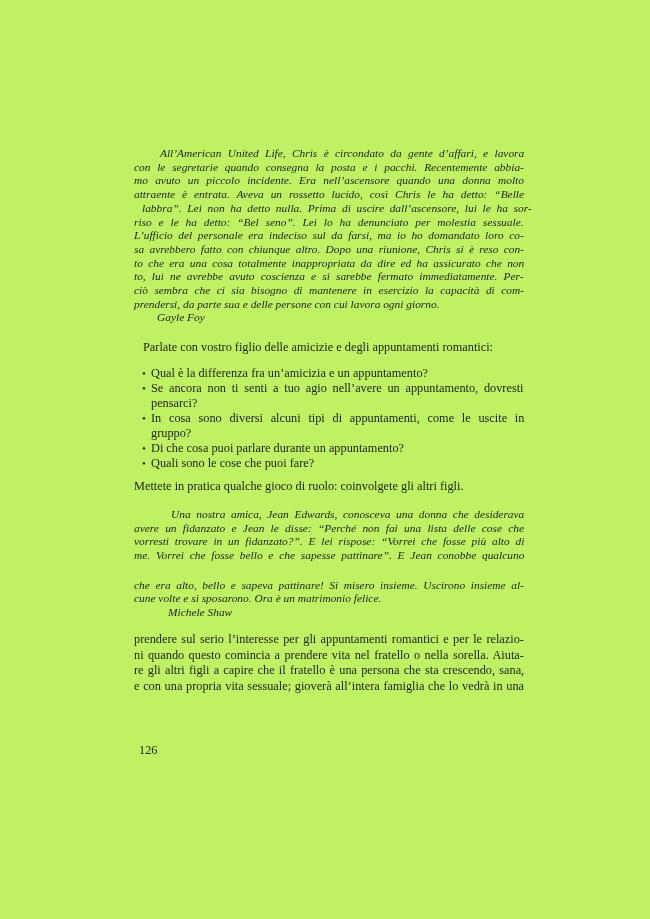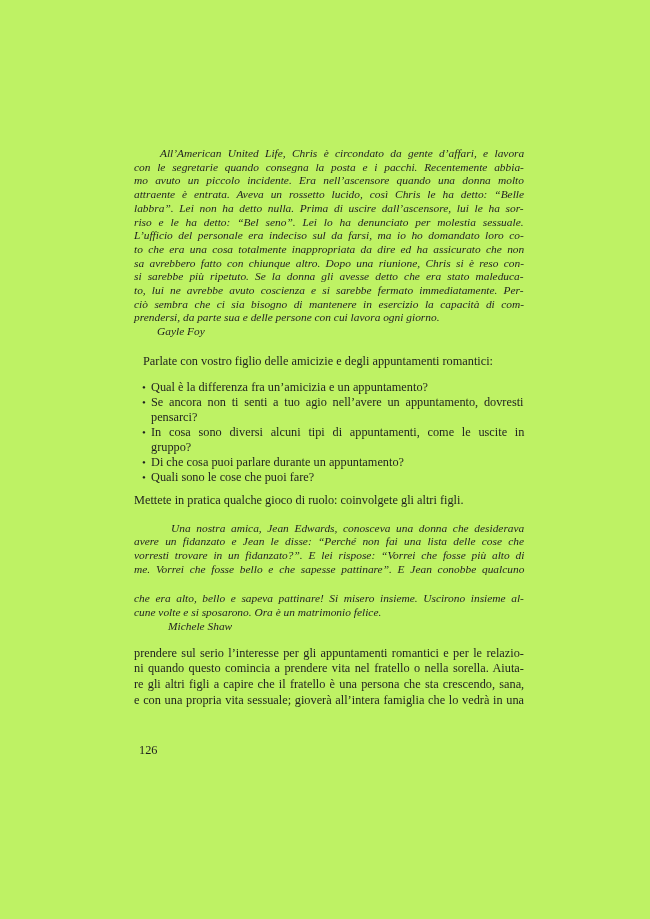--- a/index.html
+++ b/index.html
@@ -61,26 +61,25 @@
 
 <div class="page">
   <div class="text-col">
 
     <section class="q q1">
       <div>
           <div class="tline first" style="word-spacing: 3.5px;"><span>All’American United Life, Chris è circondato da gente d’affari, e lavora</span></div>
           <div class="tline" style="word-spacing: 3.90909px;"><span>con le segretarie quando consegna la posta e i pacchi. Recentemente abbia-</span></div>
           <div class="tline" style="word-spacing: 4.4px;"><span>mo avuto un piccolo incidente. Era nell’ascensore quando una donna molto</span></div>
           <div class="tline" style="word-spacing: 4.08333px;"><span>attraente è entrata. Aveva un rossetto lucido, così Chris le ha detto: “Belle</span></div>
-          <div class="tline" style="word-spacing: 2.84615px;"><span>labbra”. Lei non ha detto nulla. Prima di uscire dall’ascensore, lui le ha sor-</span></div>
+          <div class="tline" style="word-spacing: 2.84615px; margin-left: 8px;"><span>labbra”. Lei non ha detto nulla. Prima di uscire dall’ascensore, lui le ha sor-</span></div>
           <div class="tline" style="word-spacing: 4px;"><span>riso e le ha detto: “Bel seno”. Lei lo ha denunciato per molestia sessuale.</span></div>
           <div class="tline" style="word-spacing: 2.69231px;"><span>L’ufficio del personale era indeciso sul da farsi, ma io ho domandato loro co-</span></div>
+          <div class="tline" style="word-spacing: 2.46154px;"><span>sa avrebbero fatto con chiunque altro. Dopo una riunione, Chris si è reso con-</span></div>
           <div class="tline" style="word-spacing: 2.46154px;"><span>to che era una cosa totalmente inappropriata da dire ed ha assicurato che non</span></div>
-          <div class="tline" style="word-spacing: 2.46154px;"><span>sa avrebbero fatto con chiunque altro. Dopo una riunione, Chris si è reso con-</span></div>
-          <div class="tline" style="word-spacing: 3.23077px;"><span>si sarebbe più ripetuto. Se la donna gli avesse detto che era stato maleduca-</span></div>
           <div class="tline" style="word-spacing: 3.27273px;"><span>to, lui ne avrebbe avuto coscienza e si sarebbe fermato immediatamente. Per-</span></div>
           <div class="tline" style="word-spacing: 3.61538px;"><span>ciò sembra che ci sia bisogno di mantenere in esercizio la capacità di com-</span></div>
           <div class="tline last"><span>prendersi, da parte sua e delle persone con cui lavora ogni giorno.</span></div>
         </div>
       <div class="attr1">Gayle Foy</div>
     </section>
 
     <section class="roman p1">
       <div>
           <div class="tline first last"><span>Parlate con vostro figlio delle amicizie e degli appuntamenti romantici:</span></div>

